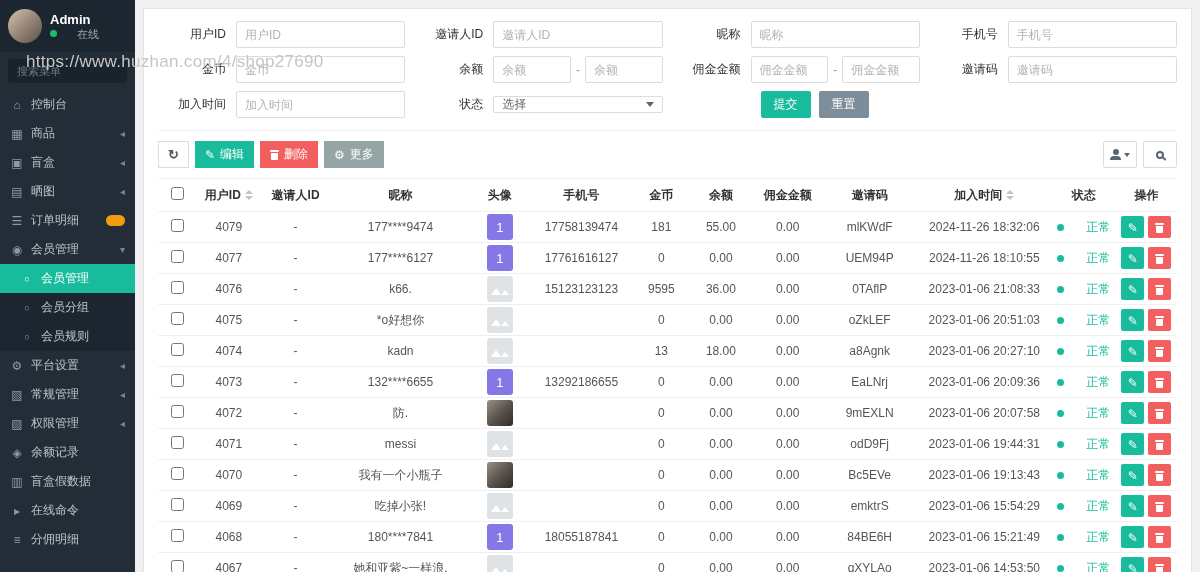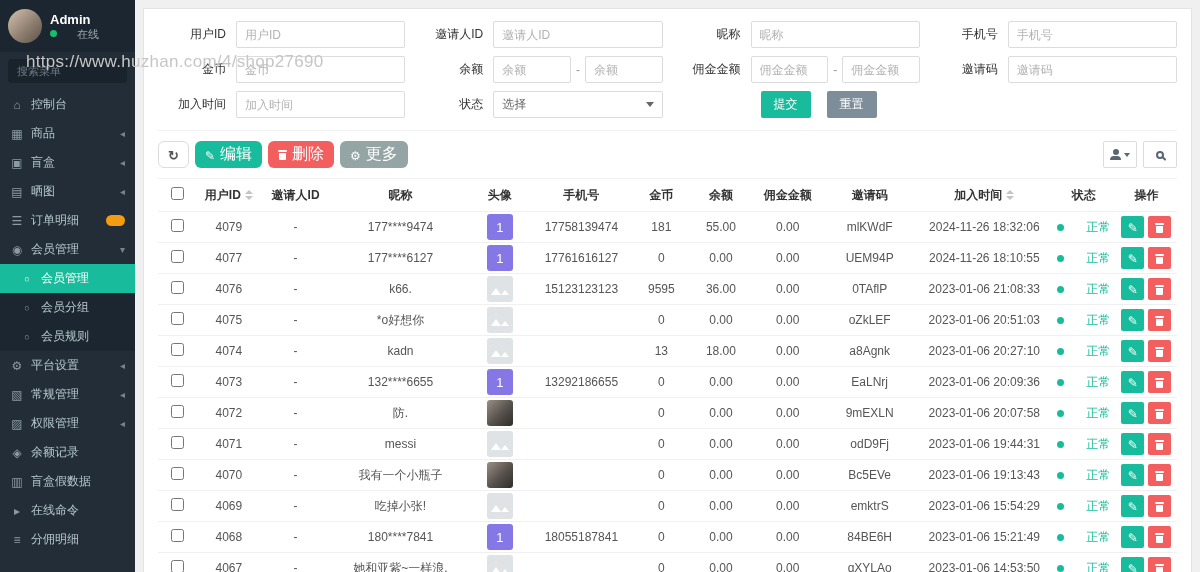--- a/index.html
+++ b/index.html
@@ -30,31 +30,31 @@
   
   main{flex:1;padding:8px;overflow:hidden;min-width:0}
   .card{background:#fff;height:calc(100% + 60px);border:1px solid #e4e4e4;padding:12px 14px;overflow:hidden}
 
   
   .filters{display:grid;grid-template-columns:repeat(4,1fr);gap:8px 10px;padding-bottom:12px;border-bottom:1px solid #f0f0f0}
   .fgroup{display:flex;align-items:center;min-width:0}
   .fgroup label{width:78px;text-align:right;padding-right:10px;color:#333;white-space:nowrap;flex-shrink:0}
   .fgroup input{height:27px;border:1px solid #dcdcdc;border-radius:2px;padding:0 8px;font-size:12px;color:#666;flex:1;min-width:0;outline:none}
   .fgroup input::placeholder{color:#b3b3b3}
-  .fgroup .select{height:27px;border:1px solid #dcdcdc;border-radius:2px;padding:0 8px;color:#666;flex:1;min-width:0;display:flex;align-items:center;justify-content:space-between;cursor:pointer;background:#fff}
+  .fgroup .select{height:17px;border:1px solid #dcdcdc;border-radius:2px;padding:0 8px;color:#666;flex:1;min-width:0;display:flex;align-items:center;justify-content:space-between;cursor:pointer;background:#fff}
   .select .caret{width:0;height:0;border-left:4px solid transparent;border-right:4px solid transparent;border-top:5px solid #666}
   .range .sep{margin:0 5px;color:#999;flex-shrink:0}
-  .fbuttons{padding-left:88px;gap:16px}
+  .fbuttons{padding-left:88px;gap:8px}
   .btn{height:27px;padding:0 13px;border:none;border-radius:2px;color:#fff;font-size:12px;cursor:pointer}
   .btn-submit{background:#18bc9c}
   .btn-reset{background:#7e8d9a}
 
   
   .toolbar{display:flex;align-items:center;gap:6px;padding:10px 0}
-  .tbtn{height:27px;display:inline-flex;align-items:center;gap:5px;padding:0 10px;border-radius:6px;border:none;color:#fff;font-size:16px;cursor:pointer}
+  .tbtn{height:27px;display:inline-flex;align-items:center;gap:5px;padding:0 10px;border-radius:0;border:none;color:#fff;font-size:12px;cursor:pointer}
   .tbtn.refresh{background:#fff;border:1px solid #dcdcdc;color:#555;padding:0 9px}
   .i-refresh::before{content:"↻";font-size:13px;font-weight:bold;color:#555}
   .tbtn.edit{background:#18bc9c}
   .tbtn.del{background:#f35e5e}
   .tbtn.more{background:#95a5a6}
   .toolbar .right{margin-left:auto;display:flex;gap:6px}
   .icon-btn{width:34px;height:27px;background:#fff;border:1px solid #dcdcdc;border-radius:2px;display:inline-flex;align-items:center;justify-content:center;gap:3px;cursor:pointer}
   .i-pencil::before{content:"✎";color:#fff;font-size:12px;line-height:1;display:inline-block}
   .i-gear::before{content:"⚙";color:#fff;font-size:12px;line-height:1}
   .i-trash{position:relative;width:9px;height:11px;display:inline-block}

